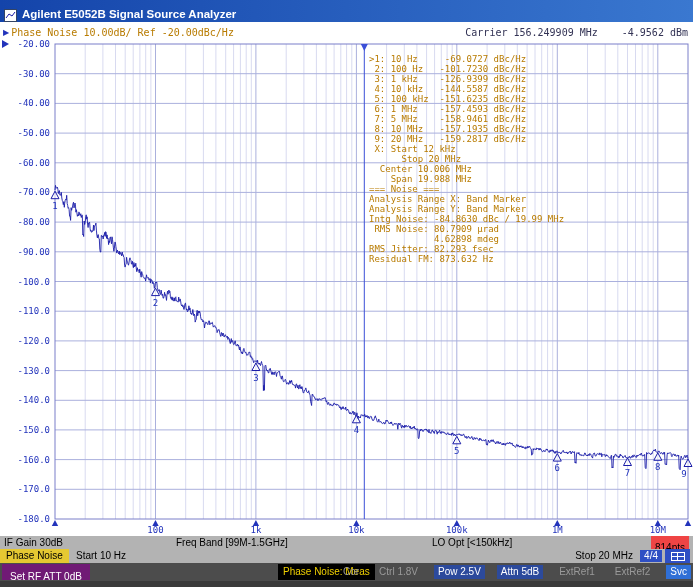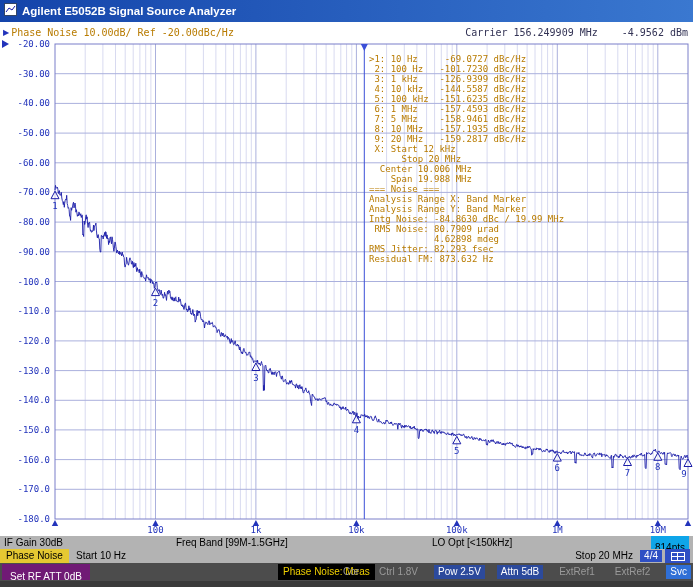--- a/index.html
+++ b/index.html
@@ -1,40 +1,40 @@
 <!DOCTYPE html>
 <html style="--titlebar-from: #1444aa; --titlebar-to: #3a78d0; --amber: #b87b00; --trace: #1a1ca8; --grid-major: #aab0dd; --grid-minor: #d8daf0; --plot-border: #7a7ec9; --axis-label: #2233bb; --band-marker: #3b4fd8; --header-info: #333355; --status-yellow-tab: #e6c832; --status-blue-box: #2e4fc4; --indicator-on-bg: #2c4a9c; --indicator-svc-bg: #2f6fd6;"><head>
 <meta charset="utf-8">
 <style>
   *{margin:0;padding:0;box-sizing:border-box}
   body{background:#555;font-family:"Liberation Sans",sans-serif}
   .screen{position:relative;width:693px;height:587px;background:#3a3a3a;overflow:hidden}
 
   .titlebar{position:absolute;top:0;left:0;width:100%;height:22px;
     background:linear-gradient(90deg,var(--titlebar-from,#1444aa),var(--titlebar-to,#3a78d0));
-    display:flex;align-items:center;gap:5px;padding:0 4px}
+    display:flex;gap:5px;padding:8px 4px}
   .title-text{color:#fff;font-weight:bold;font-size:11.5px}
 
   .content{position:absolute;top:22px;left:0;width:100%;height:514px;background:#fff}
 
   .header{position:absolute;top:25px;left:3px;right:5px;height:15px;
     font:10px "DejaVu Sans Mono",monospace;display:flex;align-items:center}
   .hdr-arrow{color:var(--axis-label,#2233bb);font-size:8px;margin-right:2px;font-family:"DejaVu Sans",sans-serif}
   .hdr-scale{color:var(--amber,#b87b00)}
   .hdr-right{margin-left:auto;display:flex;gap:24px;color:var(--header-info,#333355)}
 
   svg.plot{position:absolute;top:0;left:0;pointer-events:none}
   .axis-text{font:9px "DejaVu Sans Mono",monospace;fill:var(--axis-label,#2233bb)}
 
   .mtable{position:absolute;left:369px;top:54px;font:9px/10px "DejaVu Sans Mono",monospace;
     color:var(--amber,#b87b00);white-space:pre}
 
   .srow1{position:absolute;top:536px;left:0;width:100%;height:13px;background:#b3b3b3;font-size:10px;color:#000}
   .srow1 span{position:absolute;top:1px;white-space:nowrap}
-  .srow1 .pts{top:0;right:4px;background:#0ea5e9;padding:5px 4px;height:13px;line-height:13px}
+  .srow1 .pts{top:0;right:4px;background:#ef4444;padding:5px 4px;height:13px;line-height:13px}
 
   .srow2{position:absolute;top:549px;left:0;width:100%;height:14px;background:#b3b3b3;font-size:10px}
   .tab-yellow{position:absolute;left:0;top:0;height:14px;line-height:14px;padding:0 6px;
     background:var(--status-yellow-tab,#e6c832);color:#000}
   .s2{position:absolute;top:1px;color:#000;white-space:nowrap}
   .page-box{position:absolute;right:31px;top:1px;height:12px;line-height:12px;padding:0 4px;
     background:var(--status-blue-box,#2e4fc4);color:#fff;font-size:10px}
   .layout-icon{position:absolute;right:3px;top:0;width:25px;height:14px;
     background:var(--status-blue-box,#2e4fc4);display:flex;align-items:center;justify-content:center}
   .layout-glyph{width:14px;height:9px;border:1px solid #fff;

